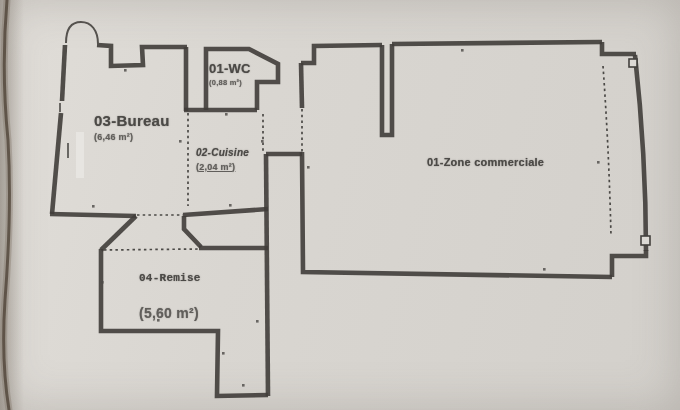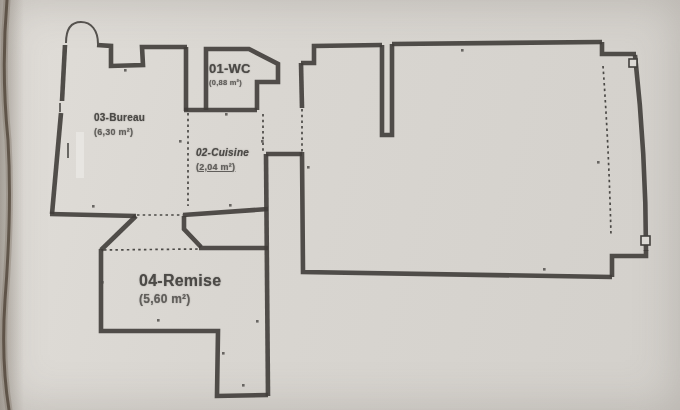--- a/index.html
+++ b/index.html
@@ -12,25 +12,25 @@
   .plan-svg{position:absolute;left:0;top:0;}
   .edge-shade{
     position:absolute;left:0;top:0;width:24px;height:410px;
     background:linear-gradient(to right,rgba(78,66,52,.32),rgba(78,66,52,0));
     pointer-events:none;
   }
   .room-label{position:absolute;color:#4c4a47;line-height:1.15;
     text-shadow:0 0 1.2px rgba(76,74,70,.75);letter-spacing:.25px;white-space:nowrap;}
   .rn{font-weight:bold;}
   .ra{font-weight:bold;opacity:.85;}
-  .lbl-bureau .rn{font-size:10px;}  .lbl-bureau .ra{font-size:9px;margin-top:3px;}
+  .lbl-bureau .rn{font-size:15px;}  .lbl-bureau .ra{font-size:9px;margin-top:3px;}
   .lbl-wc .rn{font-size:13px;}     .lbl-wc .ra{font-size:7.5px;margin-top:2px;}
   .lbl-cuisine .rn{font-size:10px;font-style:italic;} .lbl-cuisine .ra{font-size:9px;margin-top:3px;text-decoration:underline;}
   .lbl-zone .rn{font-size:11px;}    .lbl-zone .ra{font-size:10px;margin-top:4px;}
-  .lbl-remise .rn{font-size:16px;}  .lbl-remise .ra{font-size:12px;margin-top:3px;}
+  .lbl-remise .rn{font-size:11px;font-family:Liberation Mono, monospace;}  .lbl-remise .ra{font-size:14px;margin-top:20px;}
 </style>
 </head>
 <body>
 
 <div class="photo">
 
   <svg class="plan-svg" width="680" height="410" viewBox="0 0 680 410">
 
     <rect x="76" y="132" width="8" height="46" fill="#eae8e4" opacity="0.75"></rect>
 
@@ -99,34 +99,35 @@
     </g>
 
     <g fill="none" stroke-linecap="round">
       <path d="M7,0 Q1,70 8,140 Q12,210 5,300 Q1,360 9,410" stroke="#6a5c4c" stroke-width="7" opacity="0.25"></path>
       <path d="M7,0 Q1,70 8,140 Q12,210 5,300 Q1,360 9,410" stroke="#50453a" stroke-width="3" opacity="0.8"></path>
     </g>
   </svg>
 
   <div class="room-label lbl-bureau" style="left:94px;top:112px;">
     <div class="rn">03-Bureau</div>
-    <div class="ra">(6,30 m²)</div>
+    <div class="ra">(6,46 m²)</div>
   </div>
 
   <div class="room-label lbl-wc" style="left:209px;top:62px;">
     <div class="rn">01-WC</div>
     <div class="ra">(0,88 m²)</div>
   </div>
 
   <div class="room-label lbl-cuisine" style="left:196px;top:147px;">
     <div class="rn">02-Cuisine</div>
     <div class="ra">(2,04 m²)</div>
   </div>
 
   <div class="room-label lbl-zone" style="left:427px;top:156px;">
+    <div class="rn">01-Zone commerciale</div>
   </div>
 
   <div class="room-label lbl-remise" style="left:139px;top:272px;">
     <div class="rn">04-Remise</div>
     <div class="ra">(5,60 m²)</div>
   </div>
 
   <div class="edge-shade"></div>
 </div>
 

